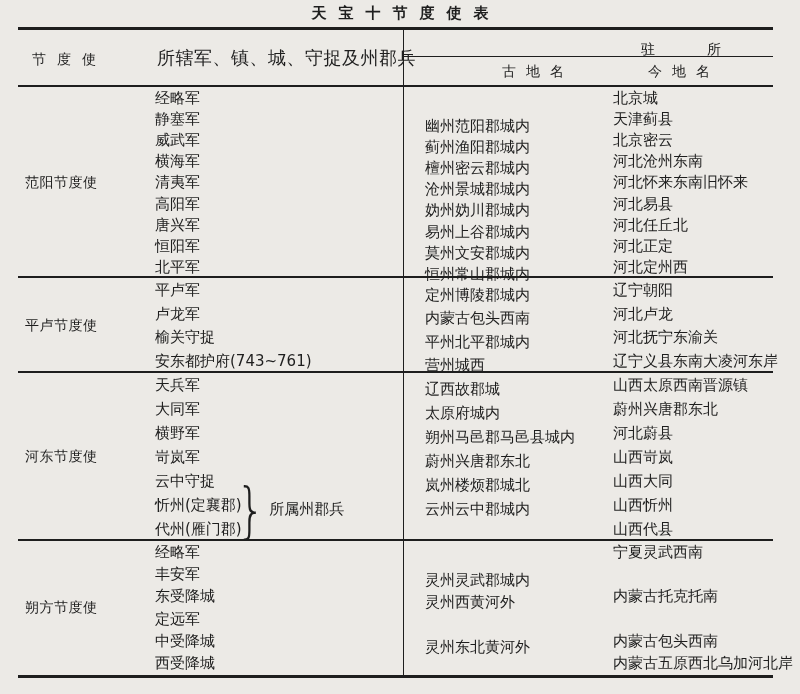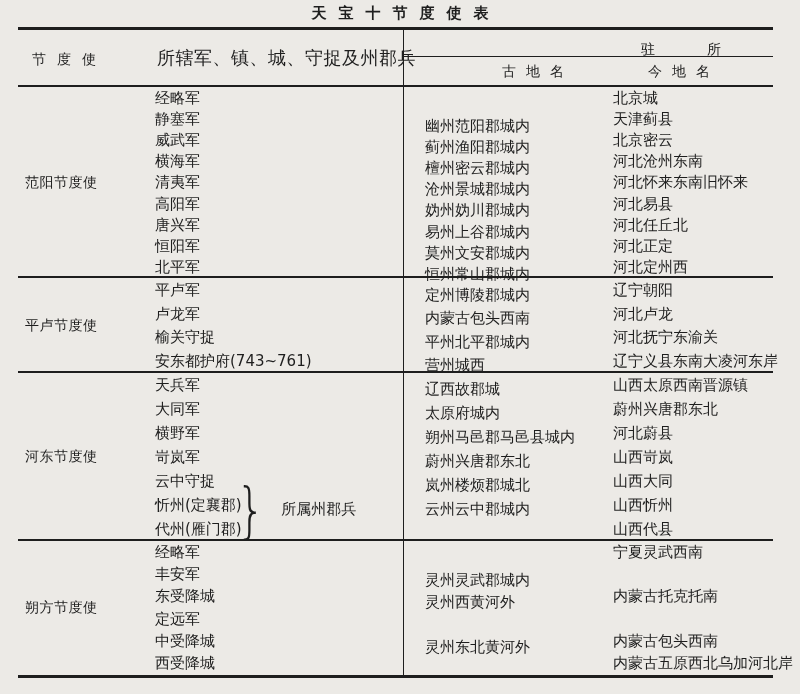--- a/index.html
+++ b/index.html
@@ -41,21 +41,21 @@
   }
   .c-force   { left:155px; }
   .c-ancient { left:425px;margin-top:28px; }
   .c-modern  { left:613px; }
   .governor {
     position:absolute; left:25px; top:50%; transform:translateY(-50%);
     font-size:14px; white-space:nowrap; letter-spacing:0.5px;
   }
   .brace-group { position:absolute; left:236px; display:flex; align-items:center; }
   .brace { font-size:46px; font-weight:200; line-height:1; transform:scaleY(1.3); }
-  .brace-label { font-size:15px; margin-left:16px; white-space:nowrap; }
+  .brace-label { font-size:15px; margin-left:4px; white-space:nowrap; }
 </style>
 </head>
 <body>
 
 <div class="page">
   <div class="title">天宝十节度使表</div>
 
   <div class="rule hline-top"></div>
   <div class="rule hline-station"></div>
   <div class="rule hline-header"></div>

